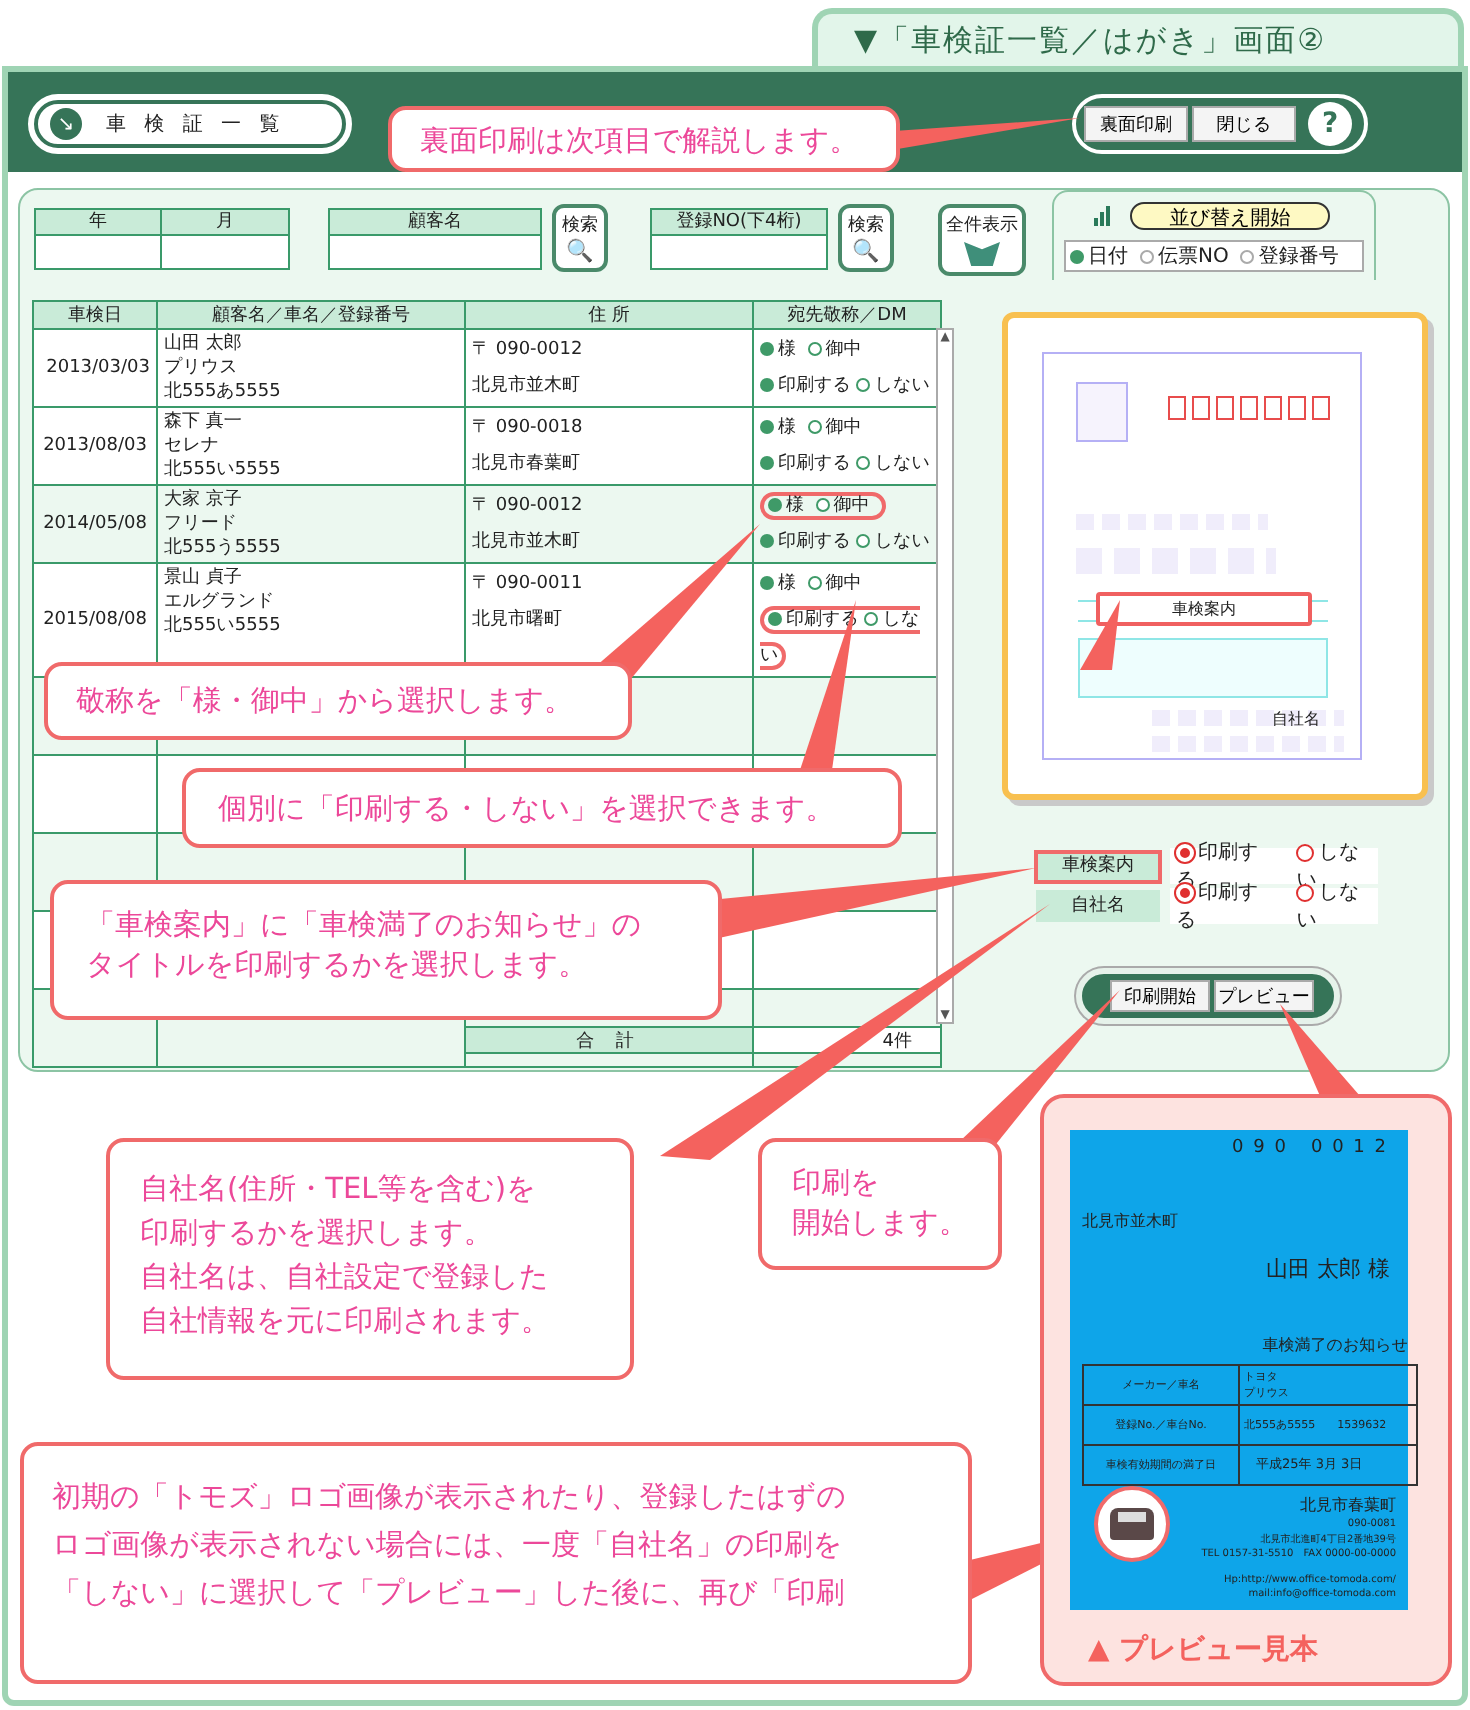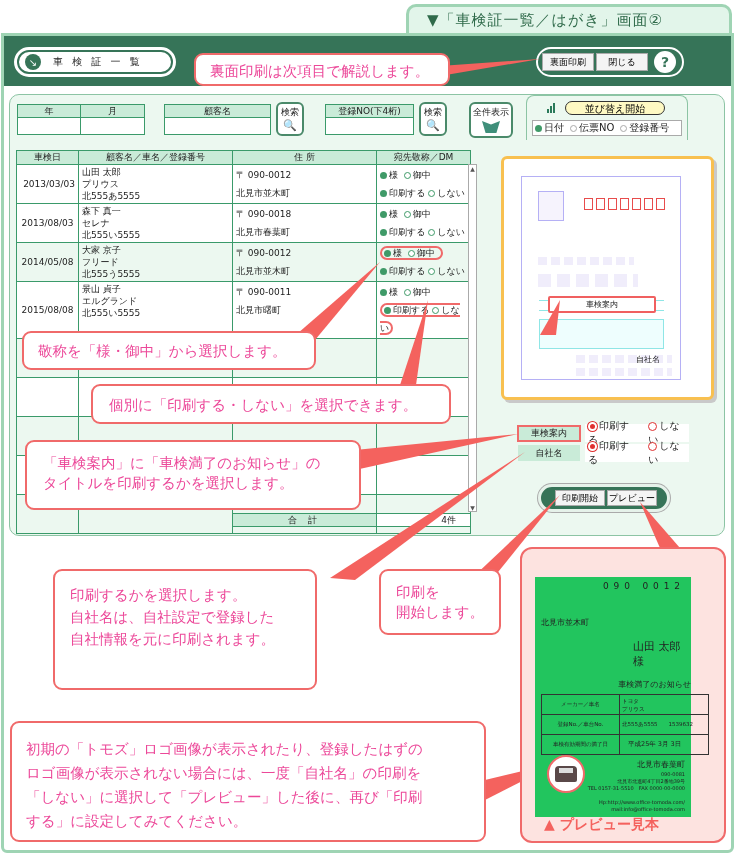--- a/index.html
+++ b/index.html
@@ -260,37 +260,37 @@
 </svg>
 
 <div class="abs callout" style="left:194px;top:53px;width:256px;height:33px;padding:6px 0 0 14px">裏面印刷は次項目で解説します。</div>
 <div class="abs callout" style="left:22px;top:331px;width:294px;height:39px;padding:8px 0 0 14px">敬称を「様・御中」から選択します。</div>
 <div class="abs callout" style="left:91px;top:384px;width:360px;height:40px;padding:9px 0 0 16px">個別に「印刷する・しない」を選択できます。</div>
 <div class="abs callout" style="left:25px;top:440px;width:336px;height:70px;padding:11px 0 15px 16px">
   <div>「車検案内」に「車検満了のお知らせ」の</div>
     <div>タイトルを印刷するかを選択します。</div>
 </div>
 <div class="abs callout" style="left:53px;top:569px;width:264px;height:121px;padding:13px 0 0 15px;line-height:22px">
+  <div>自社名(住所・TEL等を含む)を</div>
     <div>印刷するかを選択します。</div>
     <div>自社名は、自社設定で登録した</div>
     <div>自社情報を元に印刷されます。</div>
 </div>
 <div class="abs callout" style="left:379px;top:569px;width:122px;height:66px;padding:11px 0 0 15px">
   <div>印刷を</div>
     <div>開始します。</div>
 </div>
 <div class="abs callout" style="left:10px;top:721px;width:476px;height:121px;padding:14px 0 0 14px;line-height:24px;font-size:14.5px">
   <div>初期の「トモズ」ロゴ画像が表示されたり、登録したはずの</div>
     <div>ロゴ画像が表示されない場合には、一度「自社名」の印刷を</div>
     <div>「しない」に選択して「プレビュー」した後に、再び「印刷</div>
-    <div>する」に設定してみてください。</div>
 </div>
 
 <div class="abs" style="left:520px;top:547px;width:206px;height:296px;background:#fde3e0;border:2px solid #f06a6a;border-radius:12px">
-  <div style="position:absolute;left:13px;top:28px;width:156px;height:240px;background:#22c55e">
+  <div style="position:absolute;left:13px;top:16px;width:169px;height:240px;background:#0ea5e9">
     <div style="position:absolute;right:10px;top:4px;font-size:9px;letter-spacing:1px;white-space:pre">0 9 0   0 0 1 2</div>
     <div style="position:absolute;left:6px;top:40px;font-size:8px">北見市並木町</div>
     <div style="position:absolute;left:98px;top:62px;font-size:11px">山田 太郎 様</div>
     <div style="position:absolute;left:0;width:100%;top:102px;font-size:8px;text-align:right">車検満了のお知らせ</div>
     <table style="position:absolute;left:6px;top:117px;width:168px;border-collapse:collapse;font-size:5.5px">
       <tbody>
           <tr>
             <td style="border:1px solid #333;width:78px;height:20px;text-align:center">メーカー／車名</td>
             <td style="border:1px solid #333;padding-left:2px;white-space:pre-line;line-height:8px">トヨタ
 プリウス</td>

